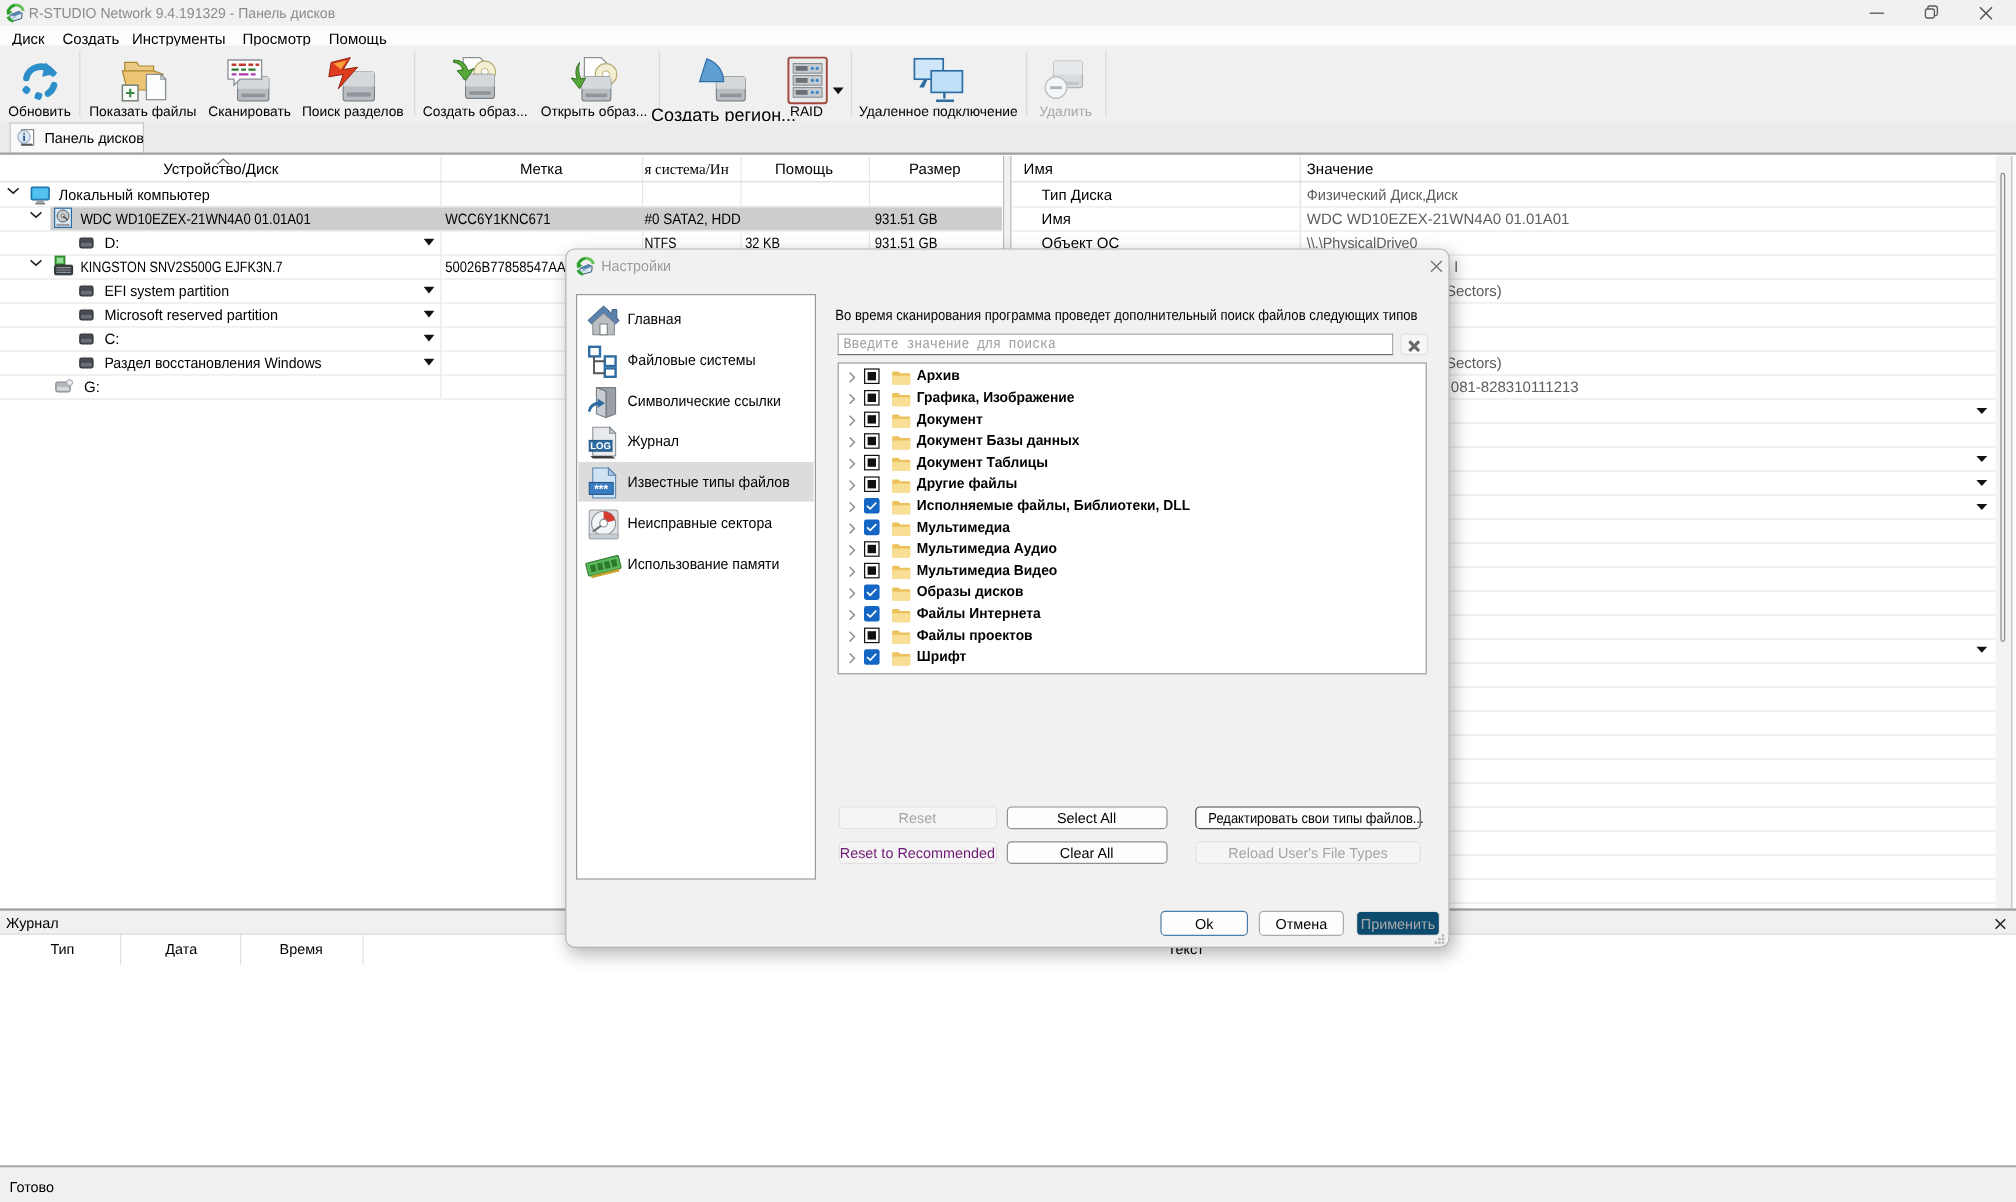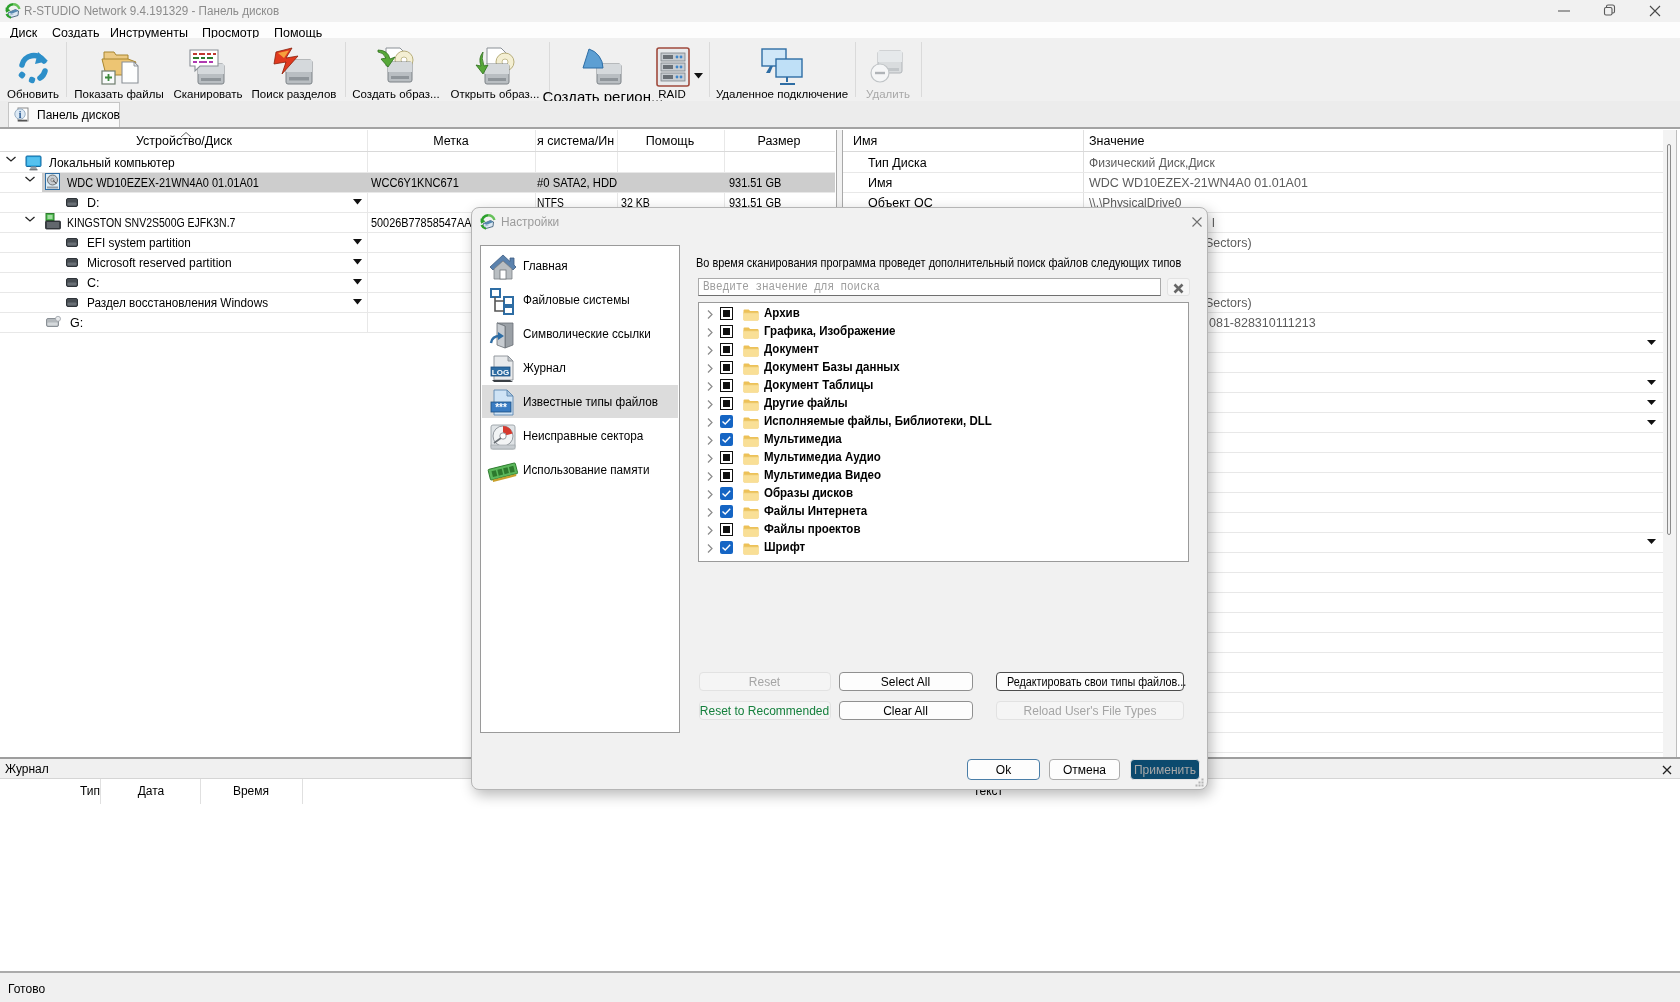--- a/index.html
+++ b/index.html
@@ -176,21 +176,21 @@
   <div class="vl" style="left:367px;top:0;height:202px;"></div>
   <div class="vl" style="left:535px;top:0;height:202px;"></div>
   <div class="vl" style="left:617px;top:0;height:202px;"></div>
   <div class="vl" style="left:724px;top:0;height:202px;"></div>
 
   <svg style="left:180px;top:2px" width="12" height="6" viewBox="0 0 12 6">
       <path d="M1 5 L6 0.5 L11 5" fill="none" stroke="#606060" stroke-width="1"></path>
     </svg>
   <div class="lbl ctr" style="left:184px;top:4px;font-size:12.5px;">Устройство/Диск</div>
   <div class="lbl ctr" style="left:451px;top:4px;font-size:12.5px;">Метка</div>
-  <div class="lbl" style="left:537px;top:4px;font-size:12.5px;">я система/Ин</div>
+  <div class="lbl" style="left:537px;top:4px;font-size:12.5px;font-family:Liberation Serif, serif;">я система/Ин</div>
   <div class="lbl ctr" style="left:670px;top:4px;font-size:12.5px;">Помощь</div>
   <div class="lbl ctr" style="left:779px;top:4px;font-size:12.5px;">Размер</div>
   <div class="abs" style="left:0;top:21px;width:835px;height:1px;background:#d9d9d9;"></div>
 
   <div class="abs" style="left:42px;top:42px;width:793px;height:20px;background:#cdcdcd;"></div>
 
   <div class="hl" style="left:0;top:42px;width:835px;"></div>
   <div class="hl" style="left:0;top:62px;width:835px;"></div>
   <div class="hl" style="left:0;top:82px;width:835px;"></div>
   <div class="hl" style="left:0;top:102px;width:835px;"></div>
@@ -364,21 +364,21 @@
   <div class="abs" style="left:0;top:2px;width:1680px;height:20px;background:#f0f0f0;border-bottom:1px solid #d5d5d5;">
     <div class="lbl" style="left:5px;top:3px;font-size:12px;">Журнал</div>
     <svg style="left:1662px;top:6px" width="10" height="10" viewBox="0 0 10 10">
         <path d="M1 1 L9 9 M9 1 L1 9" stroke="#222" stroke-width="1.3"></path>
       </svg>
   </div>
   <div class="abs" style="left:0;top:22px;width:1680px;height:192px;background:#fff;">
     <div class="abs" style="left:100px;top:0;width:1px;height:25px;background:#e0e0e0"></div>
     <div class="abs" style="left:200px;top:0;width:1px;height:25px;background:#e0e0e0"></div>
     <div class="abs" style="left:302px;top:0;width:1px;height:25px;background:#e0e0e0"></div>
-    <div class="lbl ctr" style="left:52px;top:5px;font-size:12px;margin-left:38px;">Тип</div>
+    <div class="lbl ctr" style="left:52px;top:5px;font-size:12px;">Тип</div>
     <div class="lbl ctr" style="left:151px;top:5px;font-size:12px;">Дата</div>
     <div class="lbl ctr" style="left:251px;top:5px;font-size:12px;">Время</div>
     <div class="lbl ctr" style="left:988px;top:5px;font-size:12px;">Текст</div>
   </div>
 </div>
 
 <div class="abs" style="left:0;top:971px;width:1680px;height:2px;background:#ababab;"></div>
 <div class="abs" style="left:0;top:973px;width:1680px;height:29px;background:#f0f0f0;">
   <div class="lbl" style="left:8px;top:9px;font-size:12px;">Готово</div>
 </div>
@@ -651,21 +651,21 @@
       <path d="M0.5 2.5 a1 1 0 0 1 1-1 h4.2 l1.4 1.6 h7.4 a1 1 0 0 1 1 1 v7.4 a1 1 0 0 1 -1 1 h-13 a1 1 0 0 1 -1-1 Z" fill="#edc158"></path>
       <path d="M0.5 4.8 h15 v6.7 a1 1 0 0 1 -1 1 h-13 a1 1 0 0 1 -1 -1 Z" fill="#f9df96"></path>
       <path d="M0.5 4.8 h15" stroke="#e8c467" stroke-width="0.6"></path>
     </svg>
   <div class="lbl" style="left:65px;top:237px;font-size:12px;font-weight:bold;transform:scaleX(0.96);transform-origin:0 50%;">Шрифт</div>
   </div>
 
   <div class="abs" style="left:226.5px;top:463.5px;width:132px;height:19px;background:#f5f5f5;border:1px solid #e2e2e2;color:#a5a5a5;border-radius:4px;text-align:center;font-size:12px;padding-top:2px;white-space:nowrap;">Reset</div>
   <div class="abs" style="left:366.5px;top:463.5px;width:134px;height:19px;background:#fdfdfd;border:1px solid #909090;color:#000;border-radius:4px;text-align:center;font-size:12px;padding-top:2px;white-space:nowrap;">Select All</div>
   <div class="abs" style="left:524px;top:463.5px;width:188px;height:19px;background:#fdfdfd;border:1px solid #4d4d4d;color:#000;border-radius:4px;text-align:center;font-size:12px;padding-top:2px;white-space:nowrap;"><span style="display:inline-block;transform:scaleX(0.9);transform-origin:50% 50%;">Редактировать свои типы файлов...</span></div>
-  <div class="abs" style="left:226.5px;top:492.5px;width:132px;height:19px;background:#f5f5f5;border:1px solid #e2e2e2;color:#15803d;border-radius:4px;text-align:center;font-size:12px;padding-top:2px;white-space:nowrap;">Reset to Recommended</div>
+  <div class="abs" style="left:226.5px;top:492.5px;width:132px;height:19px;background:#f5f5f5;border:1px solid #e2e2e2;color:#701a75;border-radius:4px;text-align:center;font-size:12px;padding-top:2px;white-space:nowrap;">Reset to Recommended</div>
   <div class="abs" style="left:366.5px;top:492.5px;width:134px;height:19px;background:#fdfdfd;border:1px solid #909090;color:#000;border-radius:4px;text-align:center;font-size:12px;padding-top:2px;white-space:nowrap;">Clear All</div>
   <div class="abs" style="left:524px;top:492.5px;width:188px;height:19px;background:#f5f5f5;border:1px solid #e2e2e2;color:#a5a5a5;border-radius:4px;text-align:center;font-size:12px;padding-top:2px;white-space:nowrap;">Reload User's File Types</div>
 
   <div class="abs" style="left:495px;top:551px;width:73px;height:21px;background:#fdfdfd;border:1px solid #4a7ea8;border-radius:4px;text-align:center;font-size:12px;padding-top:3px;">Ok</div>
   <div class="abs" style="left:577px;top:551px;width:71px;height:21px;background:#fdfdfd;border:1px solid #ababab;border-radius:4px;text-align:center;font-size:12px;padding-top:3px;">Отмена</div>
   <div class="abs" style="left:658px;top:551px;width:70px;height:21px;background:#0c4a6e;border:1px solid #e3e3e3;border-radius:4px;text-align:center;font-size:12px;padding-top:3px;color:#a8a8a8;">Применить</div>
   <svg style="left:723px;top:570px" width="9" height="9" viewBox="0 0 9 9">
     <g fill="#b5b5b5">
         <rect x="6.5" y="0.5" width="2" height="2"></rect>
         <rect x="6.5" y="3.5" width="2" height="2"></rect>

